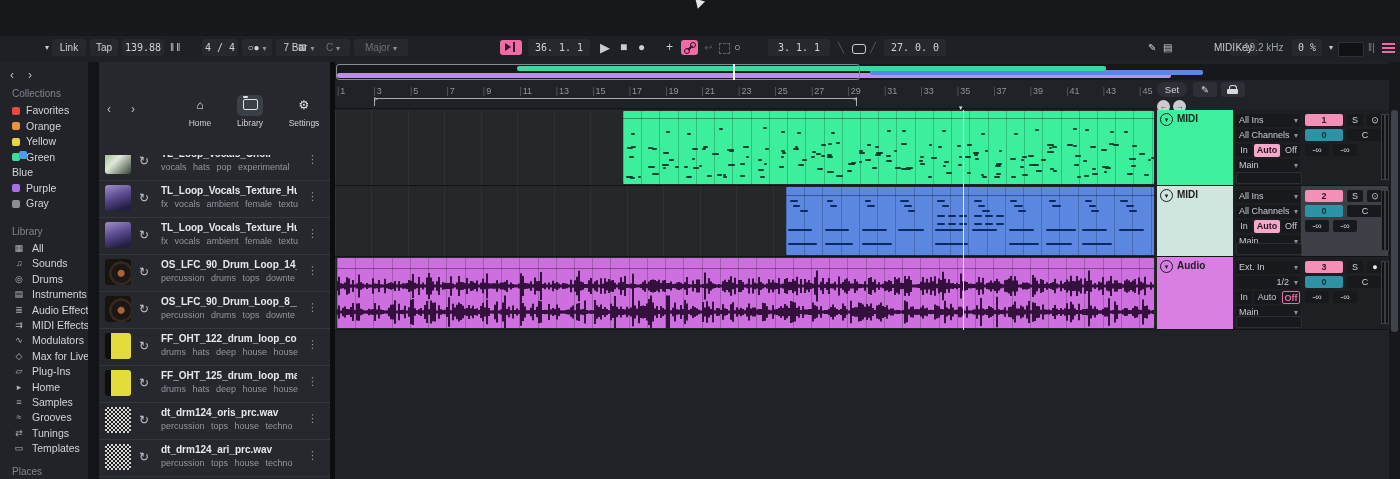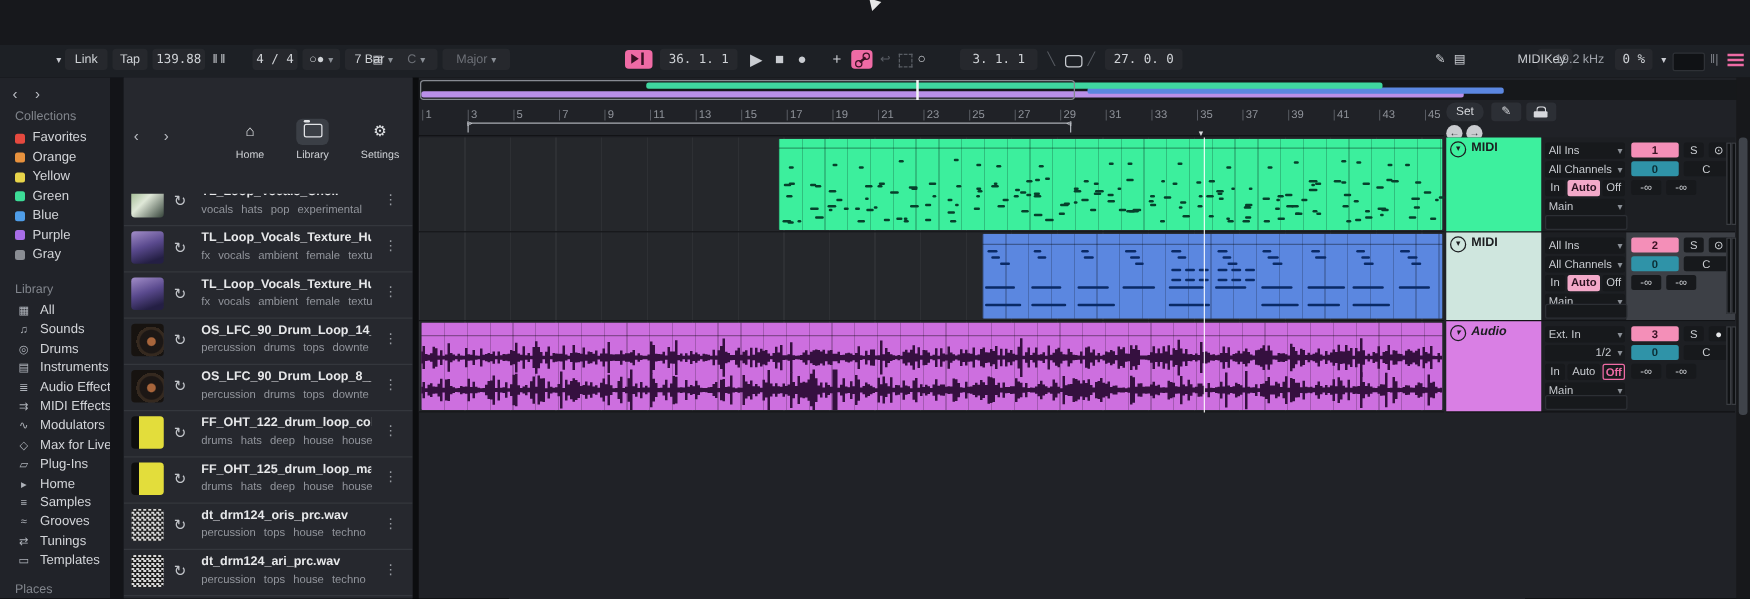--- a/index.html
+++ b/index.html
@@ -175,21 +175,21 @@
           <span class="side-label">Orange</span>
         </div>
         <div class="side-item abs" style="top: 72px;">
           <span class="swatch" style="background: rgb(232, 212, 74);"></span>
           <span class="side-label">Yellow</span>
         </div>
         <div class="side-item abs" style="top: 87.5px;">
           <span class="swatch" style="background: rgb(61, 220, 151);"></span>
           <span class="side-label">Green</span>
         </div>
-        <div class="side-item abs" style="top: 103px;">
+        <div class="side-item abs" style="top: 89px; flex-direction: column;">
           <span class="swatch" style="background: rgb(79, 157, 232);"></span>
           <span class="side-label">Blue</span>
         </div>
         <div class="side-item abs" style="top: 118.5px;">
           <span class="swatch" style="background: rgb(169, 110, 232);"></span>
           <span class="side-label">Purple</span>
         </div>
         <div class="side-item abs" style="top: 134px;">
           <span class="swatch" style="background: rgb(138, 141, 147);"></span>
           <span class="side-label">Gray</span>
@@ -672,21 +672,21 @@
           <div class="vbox" style="left: 148px; top: 19px; width: 38px; background: rgb(47, 147, 168); color: rgb(12, 47, 54); font-weight: bold;">0</div>
           <div class="vbox" style="left: 190px; top: 19px; width: 36px;">C</div>
           <div class="vbox" style="left: 148px; top: 34px; width: 24px;">-∞</div>
           <div class="vbox" style="left: 176px; top: 34px; width: 24px;">-∞</div>
           <div class="meterbars" style="top: 4px; height: 59px;">
             <i style="left: 0px;"></i>
             <i style="left: 4px;"></i>
           </div>
         </div>
         <div class="thead" style="top: 195px; height: 72px;">
-          <div class="nameblock" style="background: rgb(217, 127, 228); font-style: italic;">
+          <div class="nameblock" style="background: rgb(217, 127, 228);">
             <span class="unfold">▾</span>
             <span class="tname">Audio</span>
           </div>
           <div class="dd" style="top: 4px;"><span>Ext. In</span><span class="caret">▾</span></div>
           <div class="dd rt" style="top: 19px;"><span>1/2</span><span class="caret">▾</span></div>
           <div class="chip" style="left: 79px; top: 34px; width: 16px;">In</div>
           <div class="chip" style="left: 97px; top: 34px; width: 26px;">Auto</div>
           <div class="chip on-outline" style="left: 125px; top: 34px; width: 18px;">Off</div>
           <div class="dd" style="top: 49px;"><span>Main</span><span class="caret">▾</span></div>
           <div class="abs" style="left: 79px; top: 59px; width: 64px; height: 10px; background: rgb(23, 25, 28); border: 1px solid rgb(44, 47, 52); border-radius: 2px;"></div>

